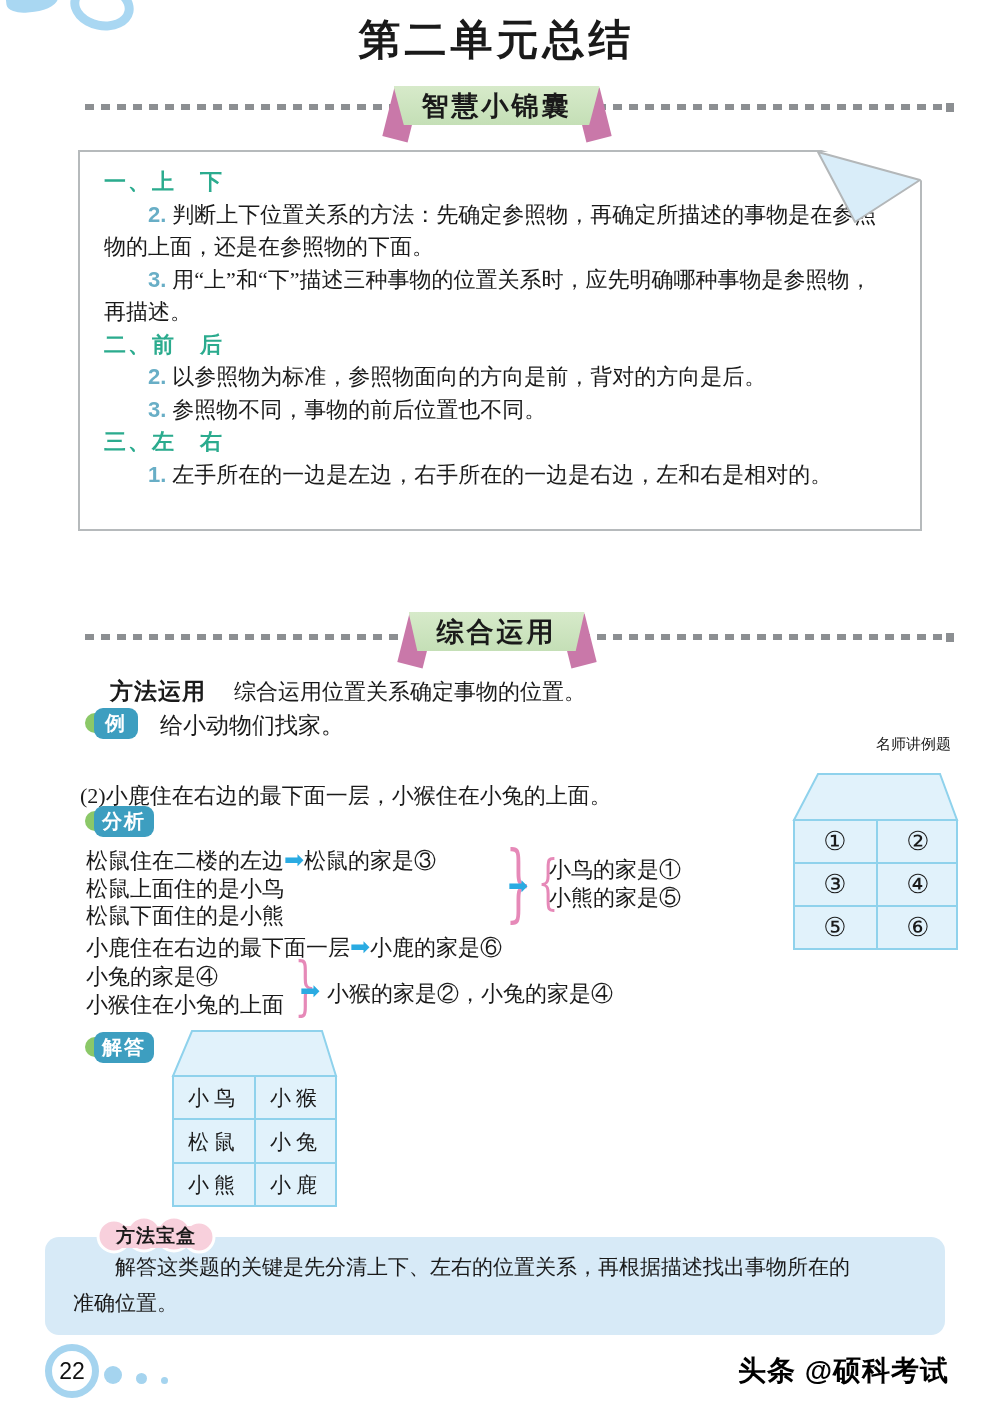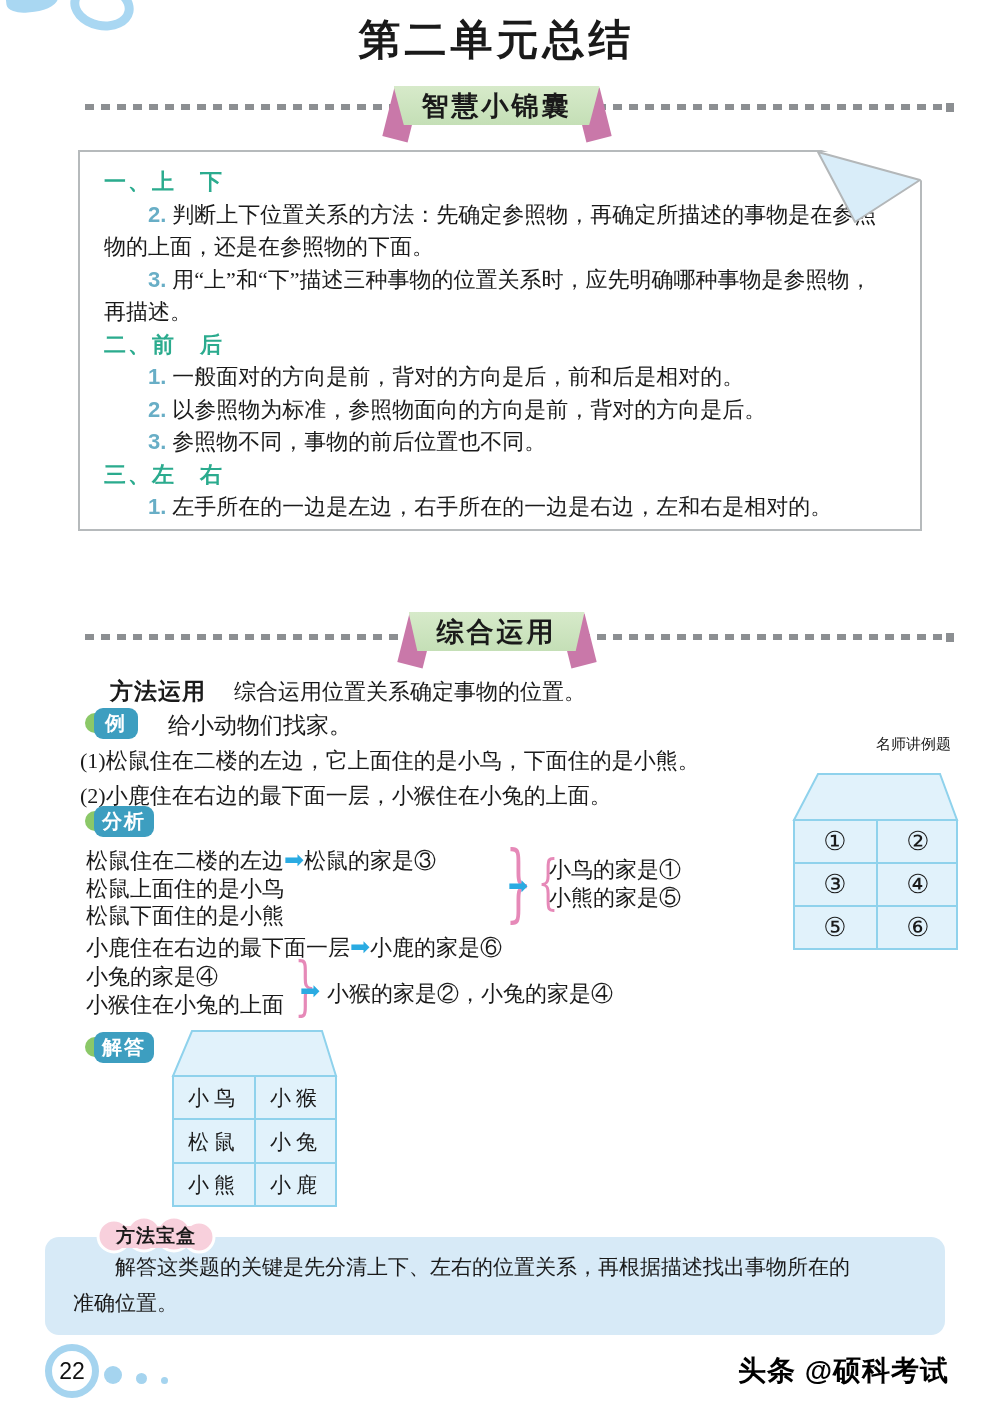--- a/index.html
+++ b/index.html
@@ -51,21 +51,21 @@
       border-radius:12px 16px 12px 16px;transform:skewX(-14deg);z-index:-1;}
   .intro{font-size:22px;}
 
   .pill-badge{position:absolute;display:flex;align-items:center;}
   .pill-badge .dot{position:absolute;left:-9px;top:5px;width:20px;height:20px;border-radius:50%;
       background:linear-gradient(90deg,#8bc868 50%,#ffffff 50%);}
   .pill-badge .pill{position:relative;min-width:44px;height:31px;padding:0 8px;box-sizing:border-box;
       background:#3d9ec0;border-radius:9px;display:flex;align-items:center;justify-content:center;
       color:#fff;font-family:"Liberation Sans",sans-serif;font-weight:bold;font-size:20px;letter-spacing:2px;}
   .ex-badge{left:94px;top:708px;}
-  .ex-title{position:absolute;left:168px;top:710px;font-size:23px;}
+  .ex-title{position:absolute;left:160px;top:710px;font-size:23px;}
   .item-line{position:absolute;left:80px;font-size:22px;}
   .item1{top:746px;}
   .item2{top:781px;}
   .caption{position:absolute;left:876px;top:735px;font-size:15px;}
 
   .an-badge{left:94px;top:806px;}
   .sol-badge{left:94px;top:1032px;}
 
   .an-line{position:absolute;font-size:22px;white-space:nowrap;}
   .arr{color:#2aabe2;font-family:"DejaVu Sans",sans-serif;font-size:24px;}
@@ -113,21 +113,20 @@
     <div class="wing left"></div>
     <div class="wing right"></div>
     <div class="panel">智慧小锦囊</div>
   </div>
 
   <div class="sumbox">
     <div class="g-head">一、上　下</div>
     <p class="g-item"><span class="num">2.</span><span>判断上下位置关系的方法：先确定参照物，再确定所描述的事物是在参照物的上面，还是在参照物的下面。</span></p>
     <p class="g-item"><span class="num">3.</span><span>用“上”和“下”描述三种事物的位置关系时，应先明确哪种事物是参照物，再描述。</span></p>
     <div class="g-head">二、前　后</div>
-    <p class="g-item"><span class="num">1.</span><span>一般面对的方向是前，背对的方向是后，前和后是相对的。</span></p>
     <p class="g-item"><span class="num">2.</span><span>以参照物为标准，参照物面向的方向是前，背对的方向是后。</span></p>
     <p class="g-item"><span class="num">3.</span><span>参照物不同，事物的前后位置也不同。</span></p>
     <div class="g-head">三、左　右</div>
     <p class="g-item"><span class="num">1.</span><span>左手所在的一边是左边，右手所在的一边是右边，左和右是相对的。</span></p>
   </div>
 
   <svg class="fold" width="122" height="82" viewBox="0 0 122 82">
     <polygon points="10,0 122,0 122,34" fill="#ffffff"></polygon>
     <polygon points="13,4 115,32 50,74" fill="#d9edf9" stroke="#b3b7b9" stroke-width="2" stroke-linejoin="round"></polygon>
   </svg>
@@ -142,21 +141,20 @@
   <div class="method-row">
     <span class="hl">方法运用</span>
     <span class="intro">综合运用位置关系确定事物的位置。</span>
   </div>
 
   <div class="pill-badge ex-badge">
     <span class="dot"></span>
     <span class="pill">例</span>
   </div>
   <div class="ex-title">给小动物们找家。</div>
-  <div class="item-line item1">(1)松鼠住在二楼的左边，它上面住的是小鸟，下面住的是小熊。</div>
   <div class="item-line item2">(2)小鹿住在右边的最下面一层，小猴住在小兔的上面。</div>
   <div class="caption">名师讲例题</div>
 
   <svg style="position:absolute;left:790px;top:768px;" width="175" height="186" viewBox="0 0 175 186">
     <polygon points="28,6 150,6 167,52 4,52" fill="#e1f2fb" stroke="#8fd2ec" stroke-width="2"></polygon>
     <rect x="4" y="52" width="163" height="129" fill="#e1f2fb" stroke="#8fd2ec" stroke-width="2"></rect>
     <line x1="4" y1="95" x2="167" y2="95" stroke="#8fd2ec" stroke-width="2"></line>
     <line x1="4" y1="138" x2="167" y2="138" stroke="#8fd2ec" stroke-width="2"></line>
     <line x1="87" y1="52" x2="87" y2="181" stroke="#8fd2ec" stroke-width="2"></line>
     <text x="45" y="82" font-size="26" text-anchor="middle">①</text>

